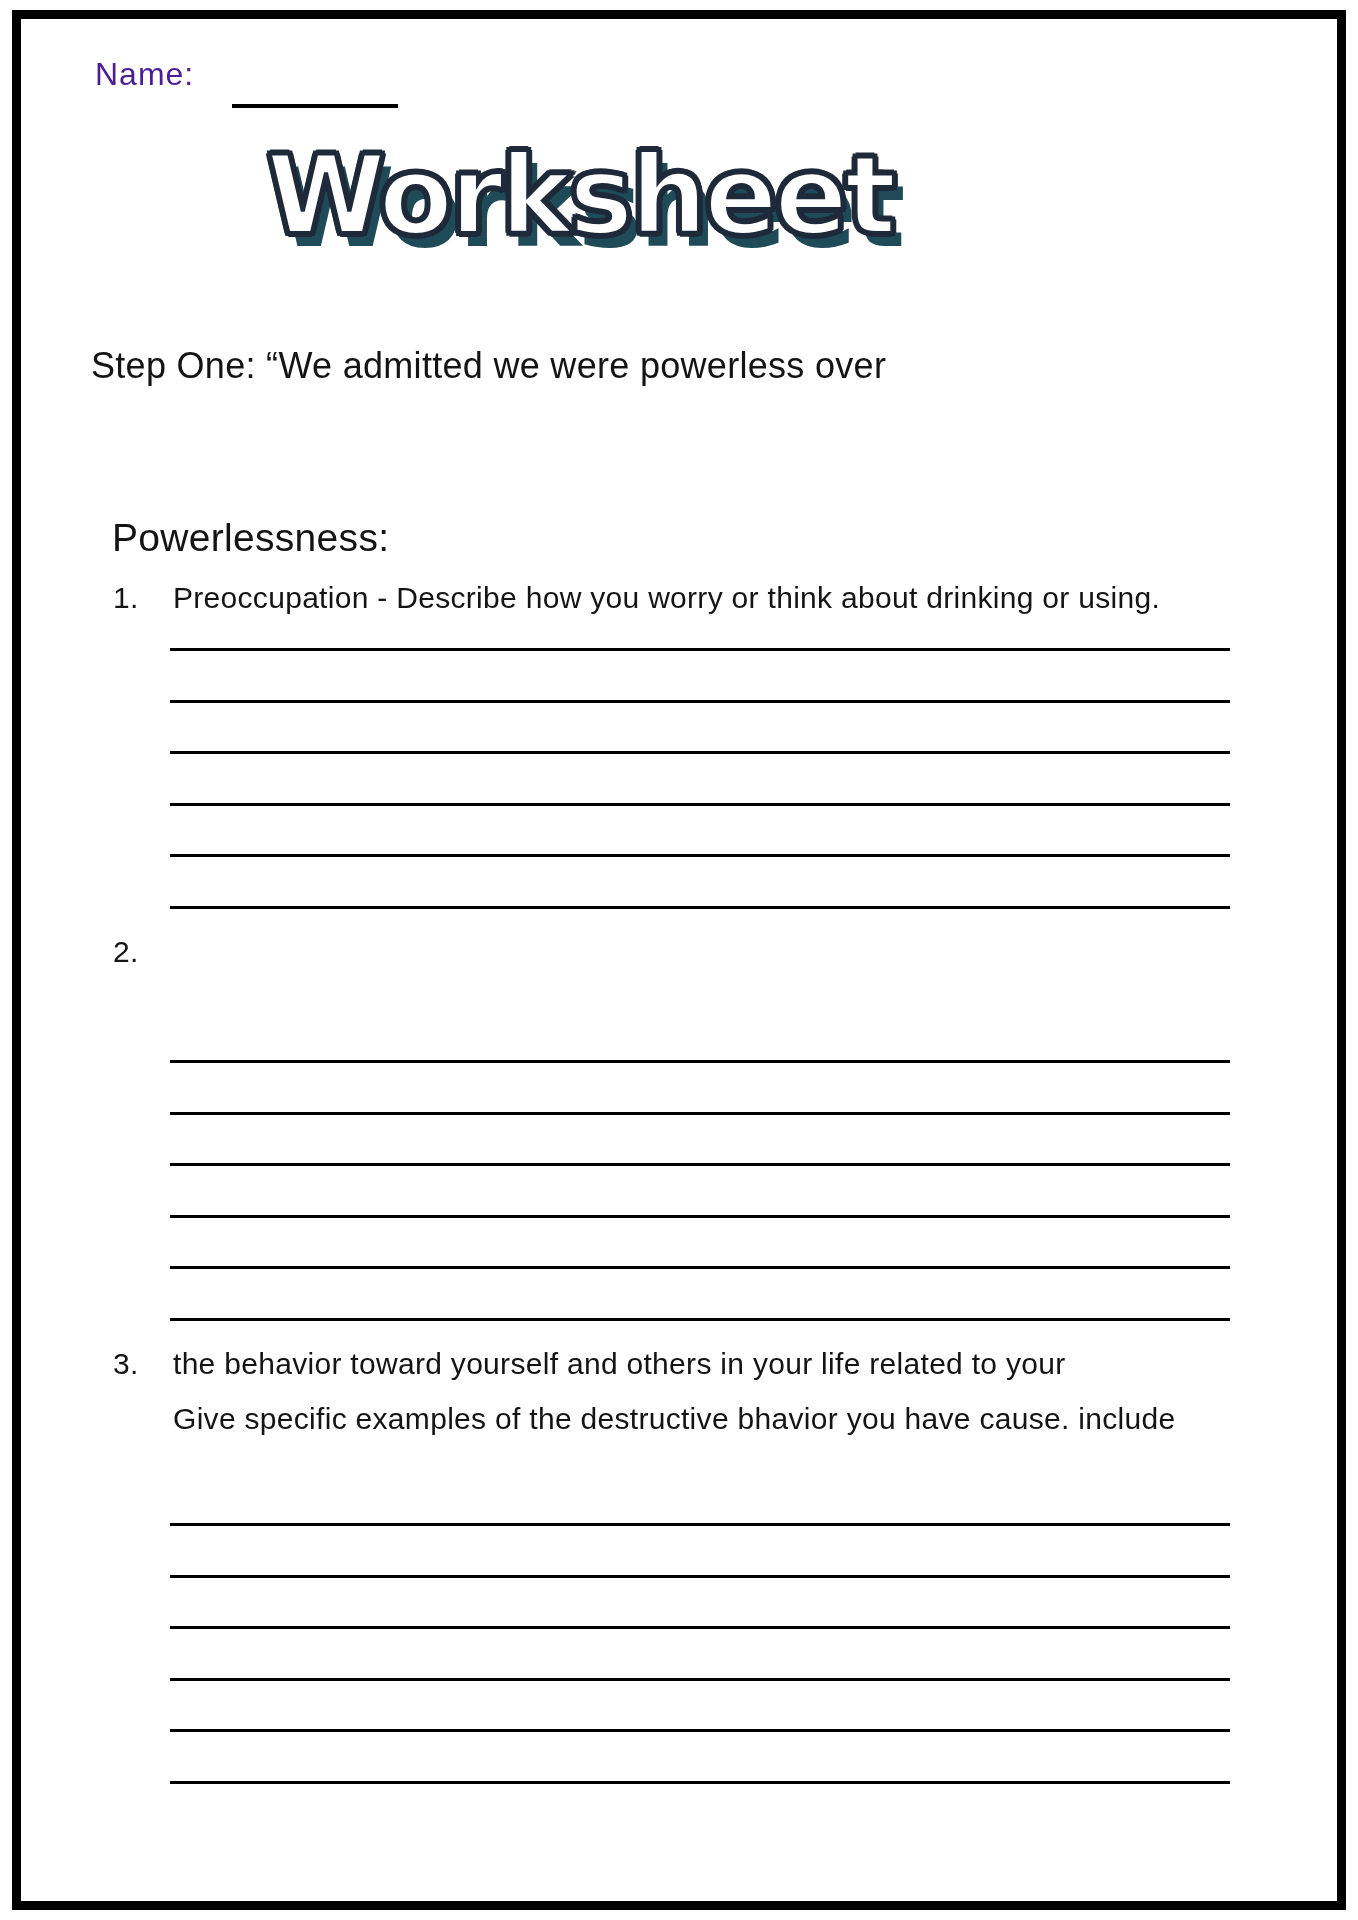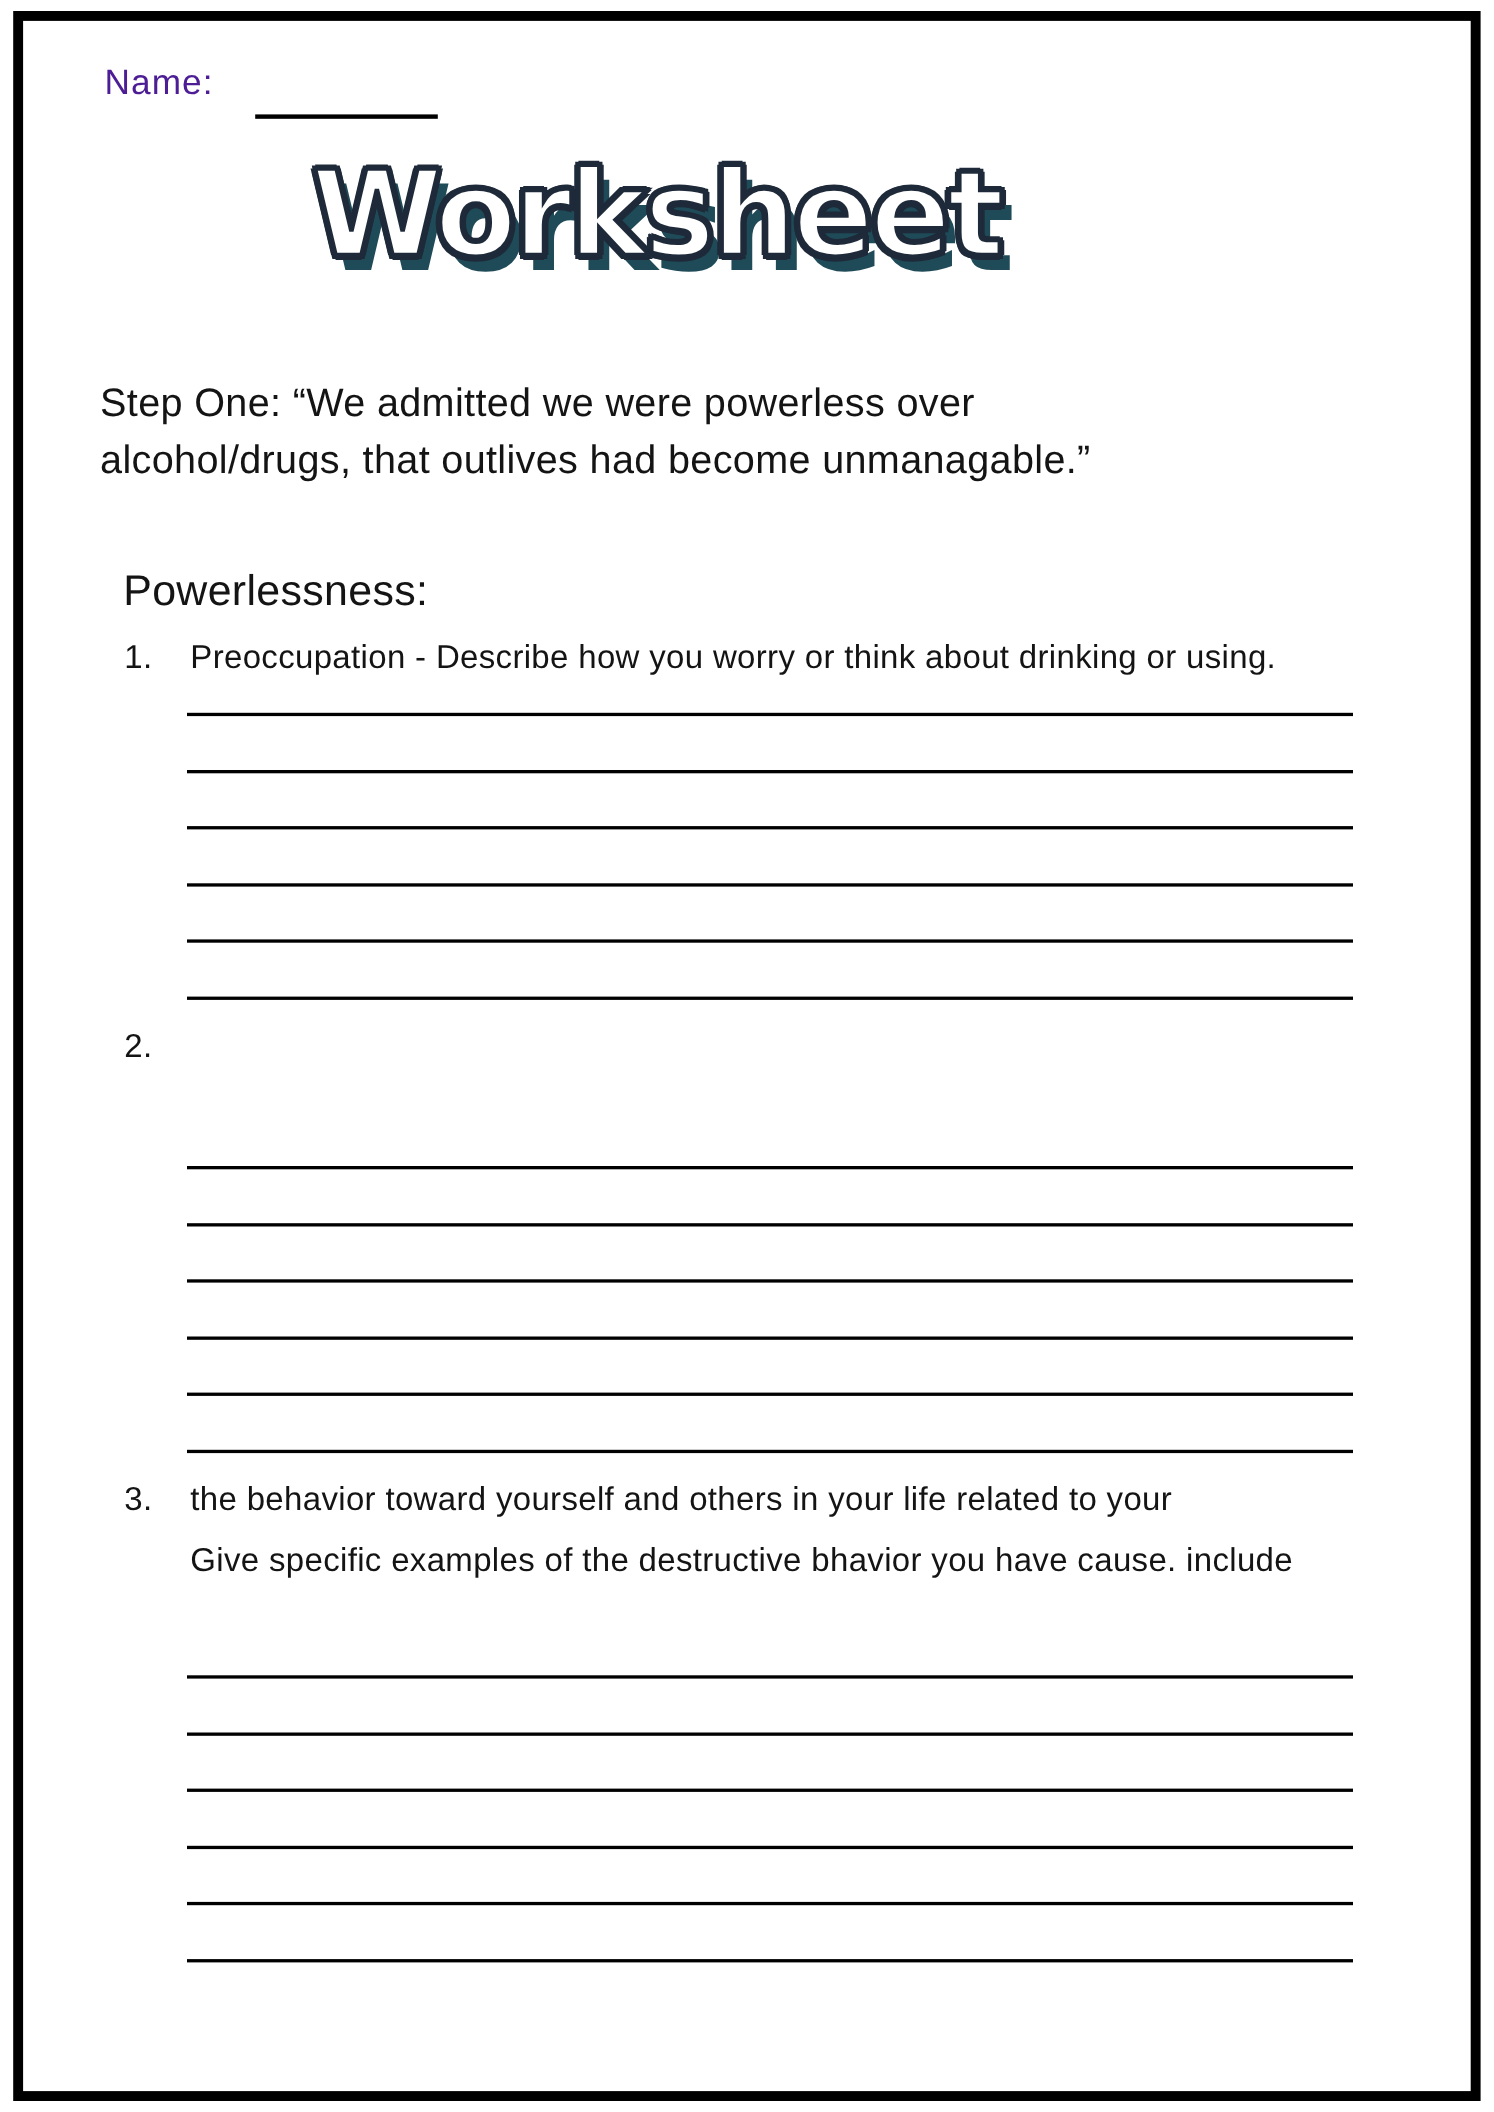--- a/index.html
+++ b/index.html
@@ -24,21 +24,21 @@
     border:9px solid var(--border-color);
     pointer-events:none;
   }
   .name-row{position:absolute;left:95px;top:56px;font-size:32px;letter-spacing:1px;color:#4c1d95;}
   .name-underline{
     position:absolute;left:232px;top:104px;width:166px;height:0;
     border-top:4px solid var(--rule-color);
   }
   .worksheet-title{
     position:absolute;left:250px;top:142px;width:660px;
-    text-align:right;
+    text-align:center;
     font-family:"DejaVu Sans", sans-serif;
     font-weight:bold;
     font-size:108px;
     line-height:1;
     letter-spacing:-3px;
     color:var(--title-fill);
     -webkit-text-stroke:4px var(--title-outline);
     text-shadow:
       0 4px 0 var(--title-outline),
       0 -4px 0 var(--title-outline),
@@ -70,21 +70,20 @@
 
 <div class="frame"></div>
 
 <div class="name-row">Name:</div>
 <div class="name-underline"></div>
 
 <div class="worksheet-title">Worksheet</div>
 
 <div class="step-quote">
     <div class="tline">Step One: “We admitted we were powerless over</div>
-    <div class="tline">alcohol/drugs, that outlives had become unmanagable.”</div>
   </div>
 
 <div class="section-heading">Powerlessness:</div>
 
 <div class="question q1">
   <div class="qnum">1.</div>
   <div class="qtext">
       <div class="tline">Preoccupation - Describe how you worry or think about drinking or using.</div>
     </div>
 </div>

